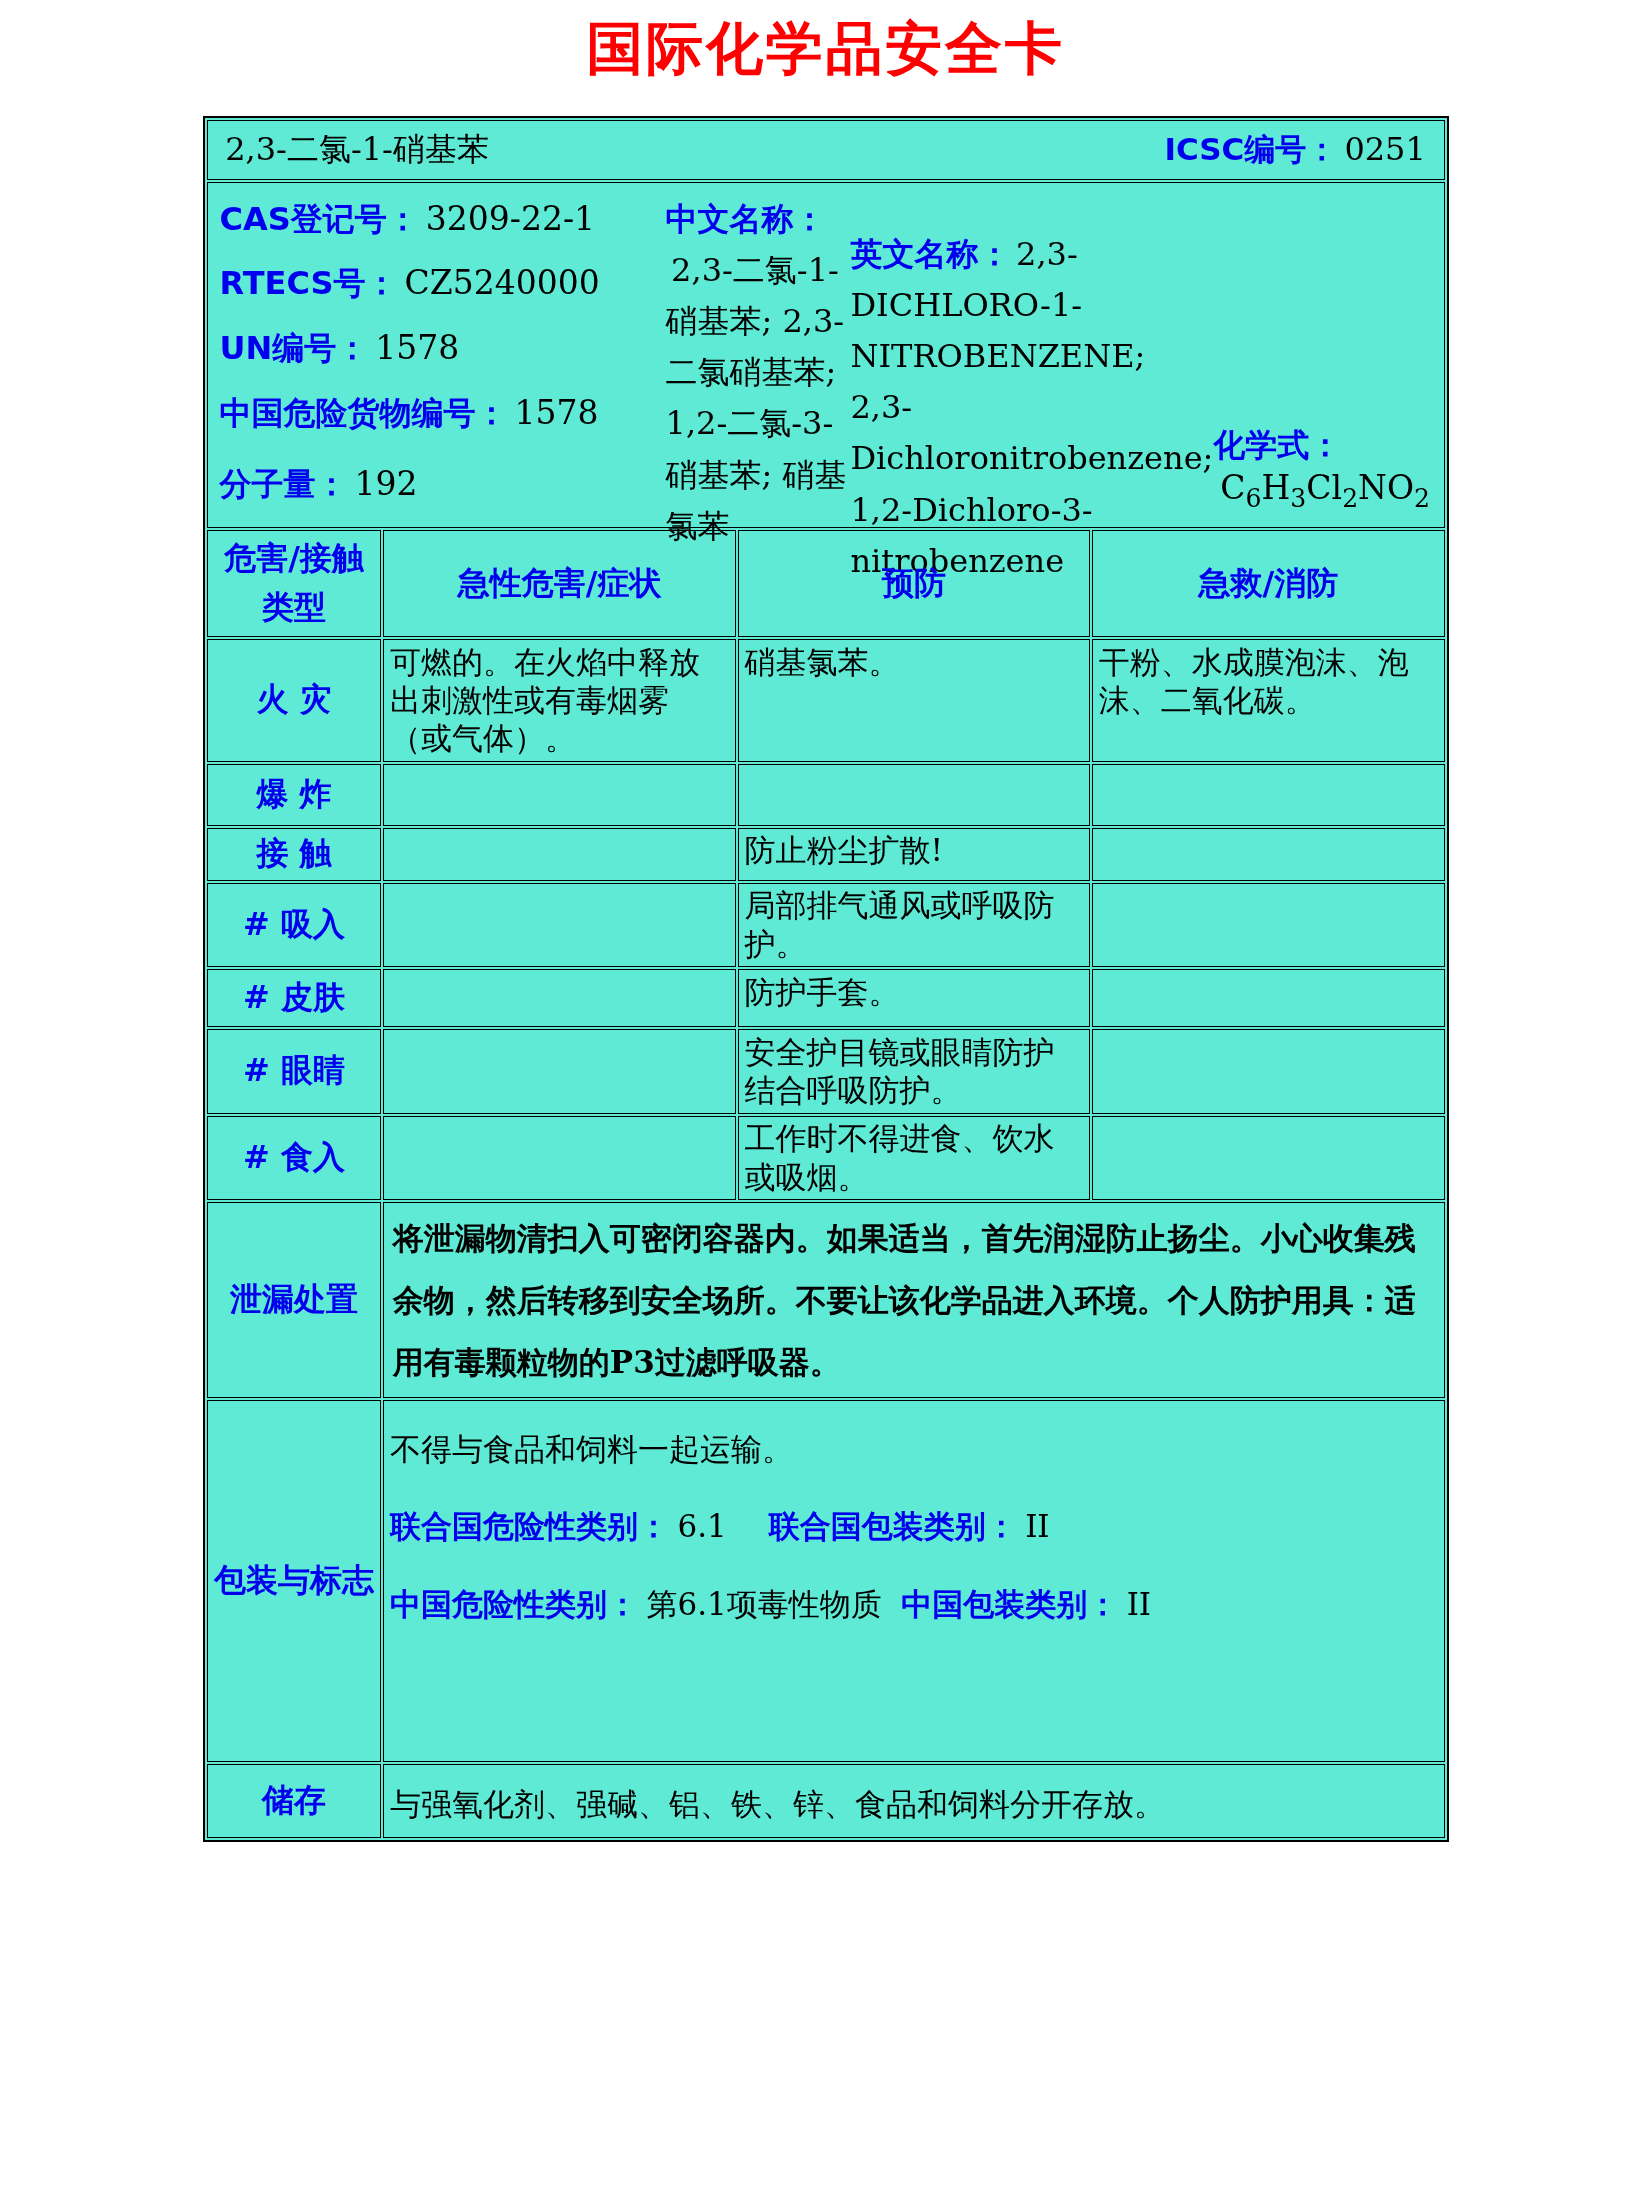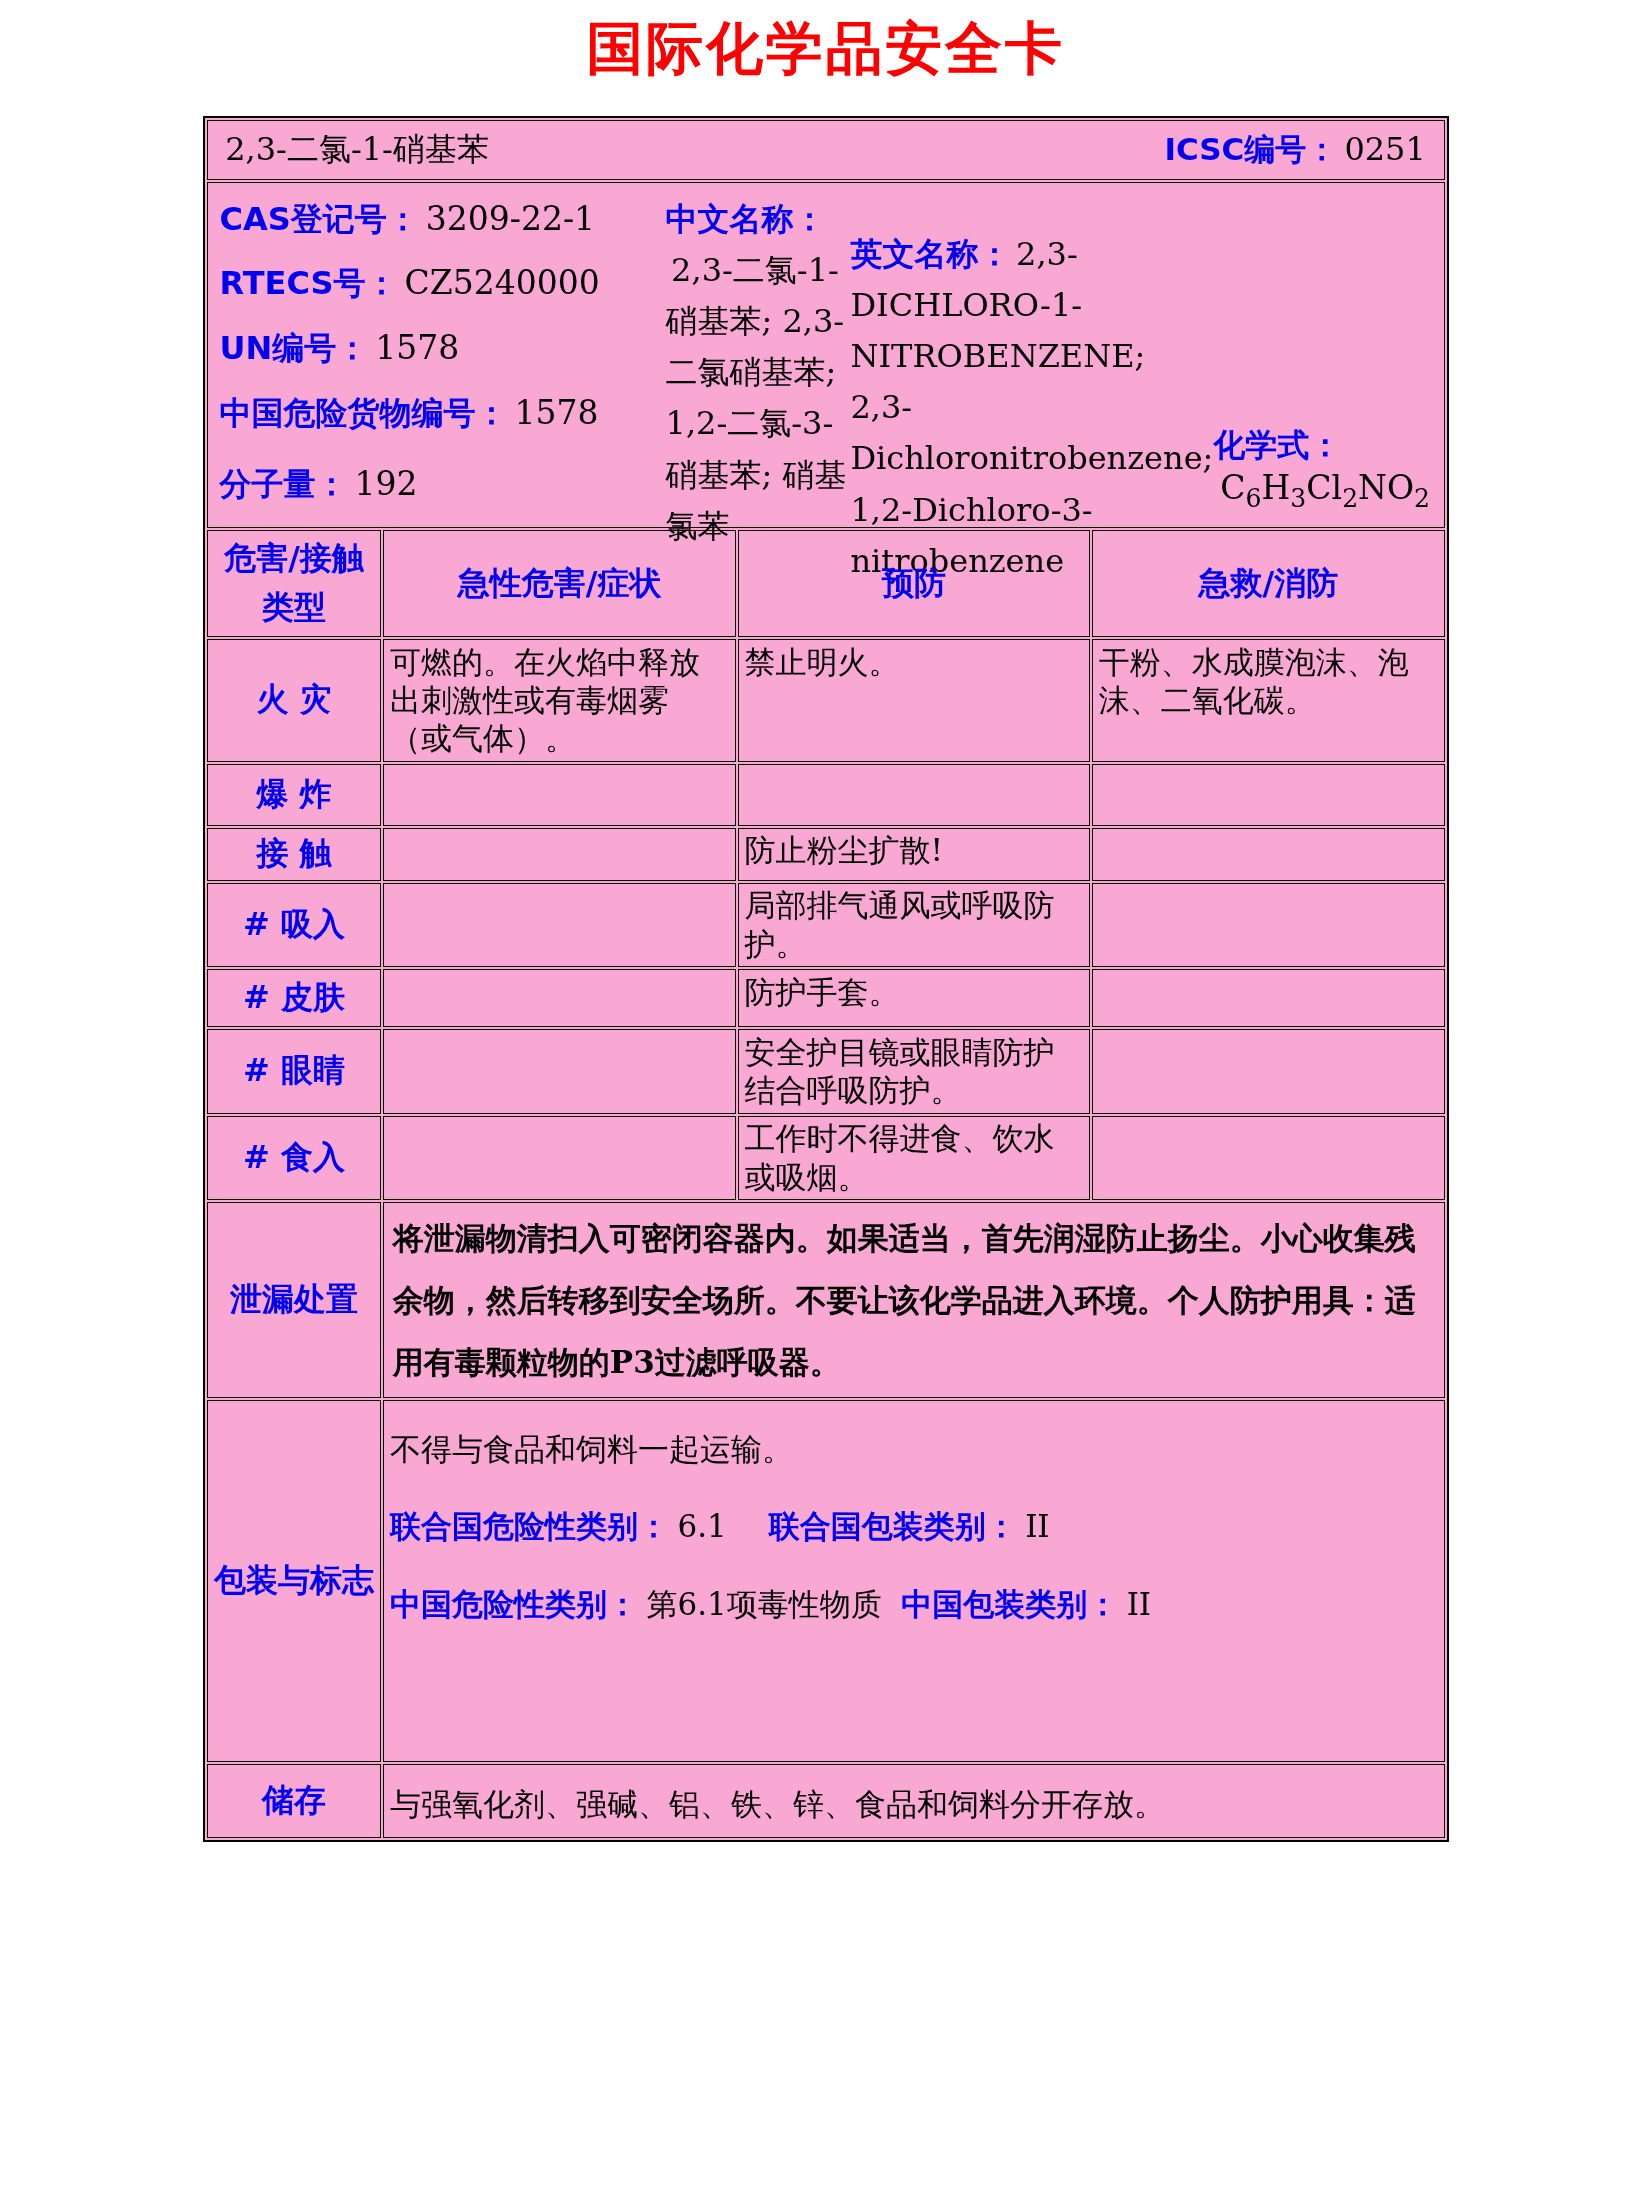--- a/index.html
+++ b/index.html
@@ -3,21 +3,21 @@
 <meta charset="utf-8">
 <style>
   :root { --blue:#0000EE; --red:#FF0000; }
   * { box-sizing: border-box; }
   html,body { margin:0; padding:0; background:#fff; }
   body { width:1651px; height:2205px; overflow:hidden;
          font-family:"DejaVu Serif","Liberation Serif",serif; color:#000; }
   h1.title { margin:11px 0 0 0; text-align:center; color:var(--red);
              font-family:"DejaVu Sans","Liberation Sans",sans-serif;
              font-size:57px; font-weight:bold; letter-spacing:2.8px; }
-  table.card { margin:28px auto 12px auto; width:1246px; background:#f9a8d4;
+  table.card { margin:28px auto 12px auto; width:1246px; background:#5eead4;
                border:2.1px solid #000; border-collapse:separate; border-spacing:2.1px;
                table-layout:fixed; }
   td { border:1.4px solid #000; vertical-align:top; }
   .blab { color:var(--blue); font-weight:bold;
           font-family:"DejaVu Sans","Liberation Sans",sans-serif; }
   
   .r-name td { height:60px; }
   .r-id td   { height:346px; }
   .r-head td { height:86px; }
   .r-fire td { height:118px; }
@@ -130,21 +130,21 @@
   <tr class="r-head">
     <td class="hd">危害/接触类型</td>
     <td class="hd">急性危害/症状</td>
     <td class="hd">预防</td>
     <td class="hd">急救/消防</td>
   </tr>
 
   <tr class="r-fire">
     <td class="lab">火 灾</td>
     <td class="ct">可燃的。在火焰中释放出刺激性或有毒烟雾（或气体）。</td>
-    <td class="ct">禁止明火。</td>
+    <td class="ct">硝基氯苯。</td>
     <td class="ct">干粉、水成膜泡沫、泡沫、二氧化碳。</td>
   </tr>
 
   <tr class="r-expl">
     <td class="lab">爆 炸</td>
     <td class="ct"></td>
     <td class="ct"></td>
     <td class="ct"></td>
   </tr>
 

